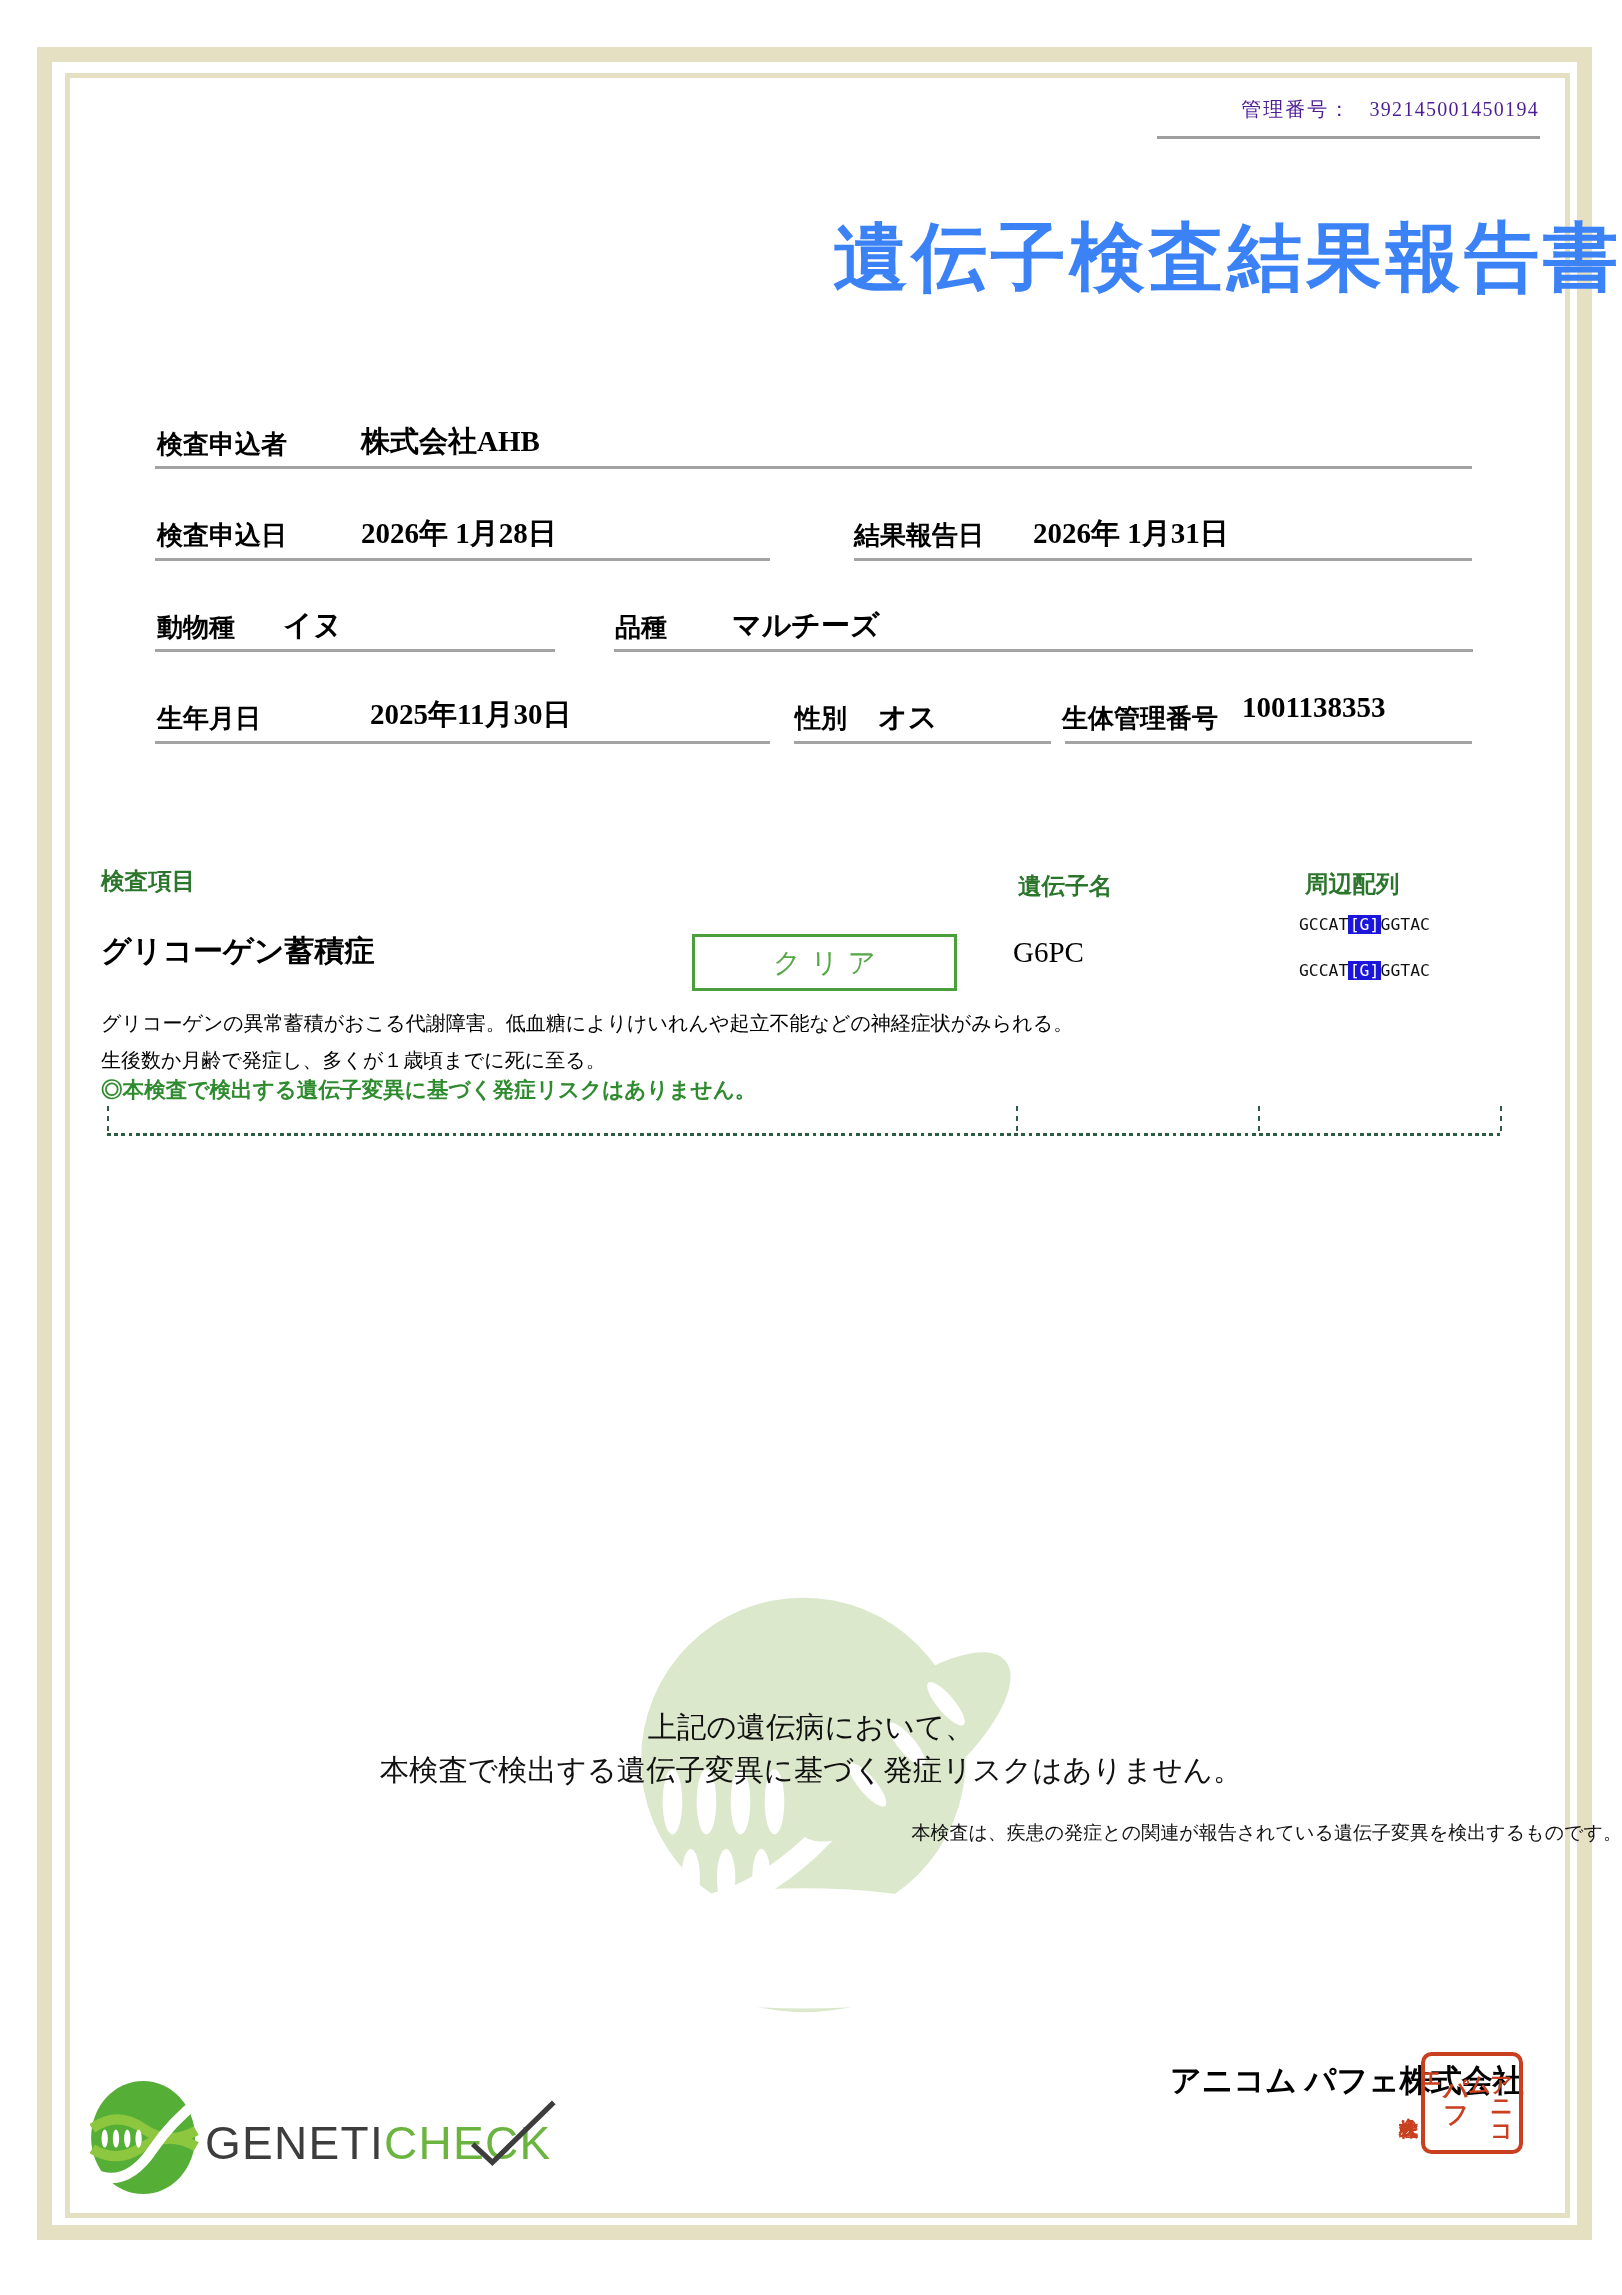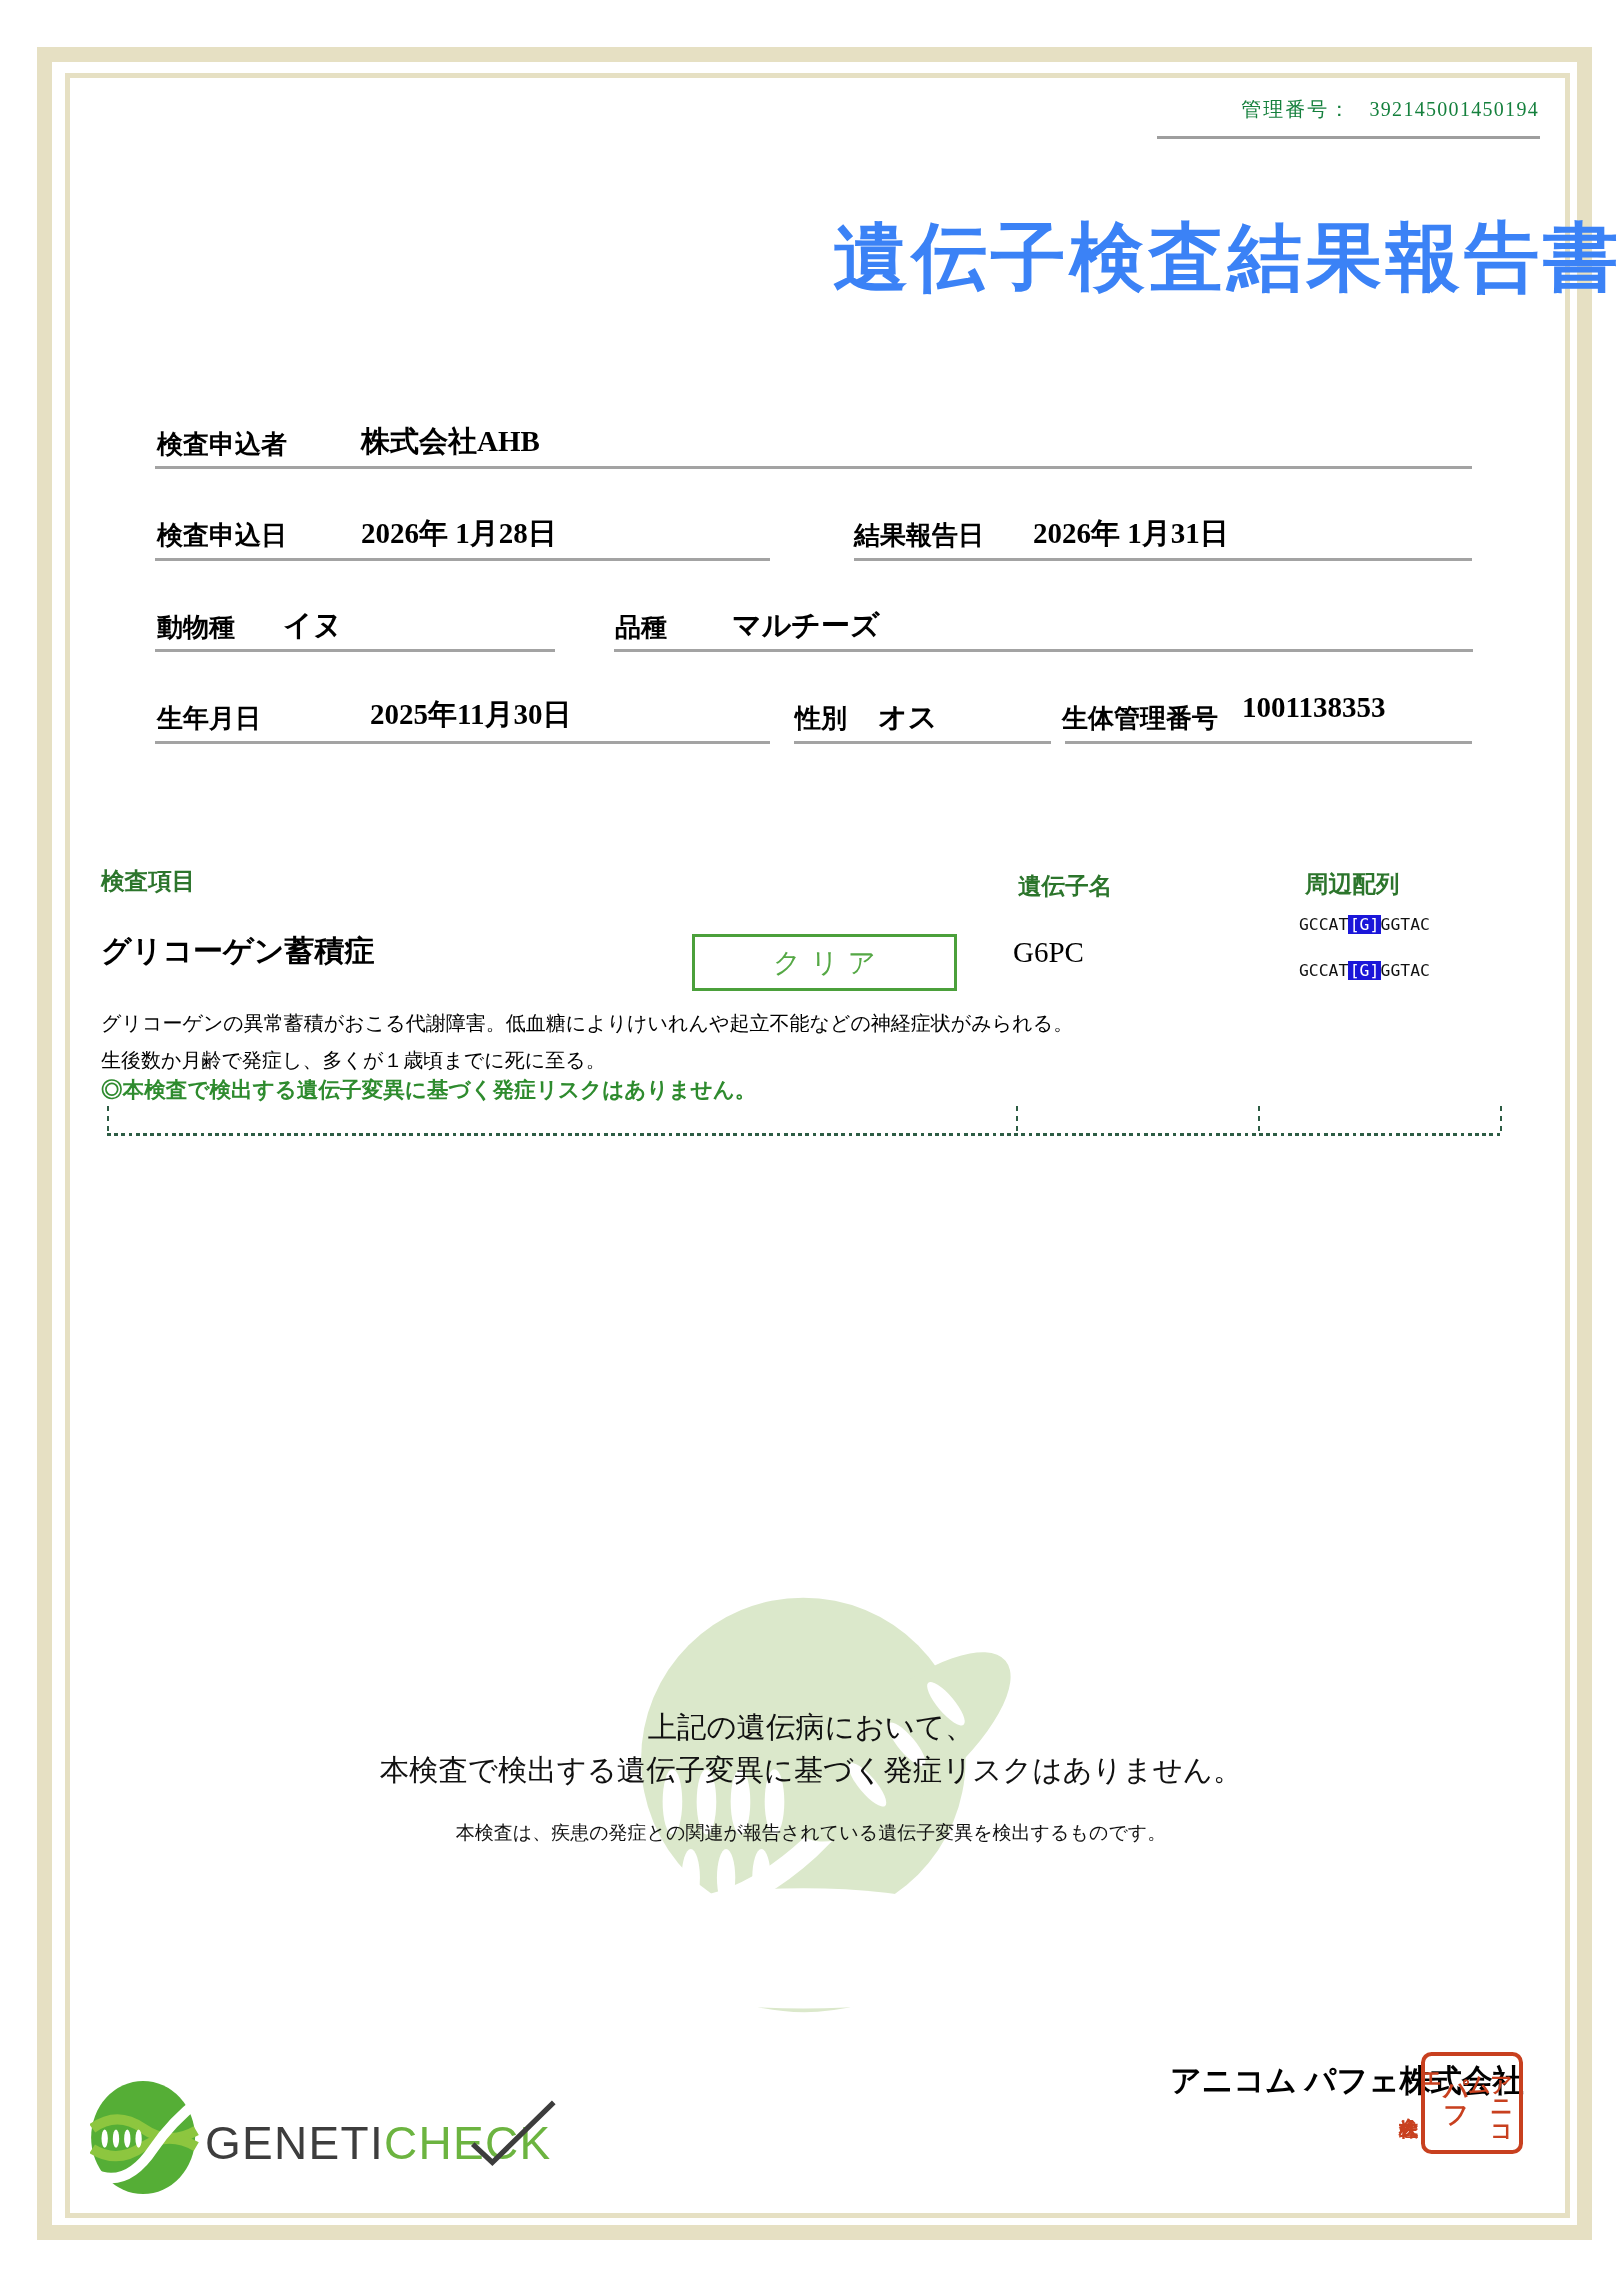--- a/index.html
+++ b/index.html
@@ -6,21 +6,21 @@
   #page{position:relative;width:1622px;height:2295px;background:#ffffff;overflow:hidden;
         font-family:"Liberation Serif", serif;}
 
   
   .frame-outer{position:absolute;left:37px;top:47px;width:1525px;height:2163px;
                border:15px solid #e6e0c3;}
   .frame-inner{position:absolute;left:65px;top:73px;width:1495px;height:2135px;
                border:5.9px solid #e6e0c3;}
 
   
-  .control{position:absolute;top:96px;right:83px;font-size:20px;color:#15803d;
+  .control{position:absolute;top:96px;right:83px;font-size:20px;color:#4c1d95;
            letter-spacing:2px;white-space:nowrap;}
   .control .num{margin-left:18.3px;letter-spacing:1.3px;}
   .control-line{position:absolute;left:1157px;top:136px;width:383px;height:2.6px;background:#9e9e9e;}
 
   
   .title{position:absolute;left:0;right:0;top:208px;text-align:right;
          font-size:75px;font-weight:bold;letter-spacing:3.9px;color:#3b82f6;}
 
   
   .lbl{position:absolute;font-size:26px;font-weight:bold;color:#000;white-space:nowrap;}
@@ -45,21 +45,21 @@
          background:repeating-linear-gradient(90deg,#2d5c44 0 3.9px,transparent 3.9px 7.2px);}
   .dot-v{position:absolute;top:1106px;width:2px;height:27.5px;
          background:repeating-linear-gradient(180deg,#2d5c44 0 5.2px,transparent 5.2px 9.8px);}
 
   
   .watermark{position:absolute;left:607px;top:1582px;width:424px;height:458px;}
 
   
   .sum-big{position:absolute;left:0;right:0;text-align:center;font-family:"Liberation Sans", sans-serif;
            font-size:29.4px;color:#111;}
-  .sum-small{position:absolute;left:0;right:0;text-align:center;font-family:Liberation Sans, sans-serif;
+  .sum-small{position:absolute;left:0;right:0;text-align:right;font-family:Liberation Sans, sans-serif;
              font-size:19px;color:#111;}
 
   
   .logo-mark{position:absolute;left:90px;top:2078px;width:113px;height:119px;}
   .logo-text{position:absolute;left:205px;top:2116px;font-family:"Liberation Sans", sans-serif;
              font-size:46px;letter-spacing:1.3px;white-space:nowrap;}
   .logo-text .t1{color:#3d3d3d;}
   .logo-text .t2{color:#6cb440;}
   .logo-check{position:absolute;left:461px;top:2097px;width:98px;height:82px;}
   .company{position:absolute;left:1170px;top:2060px;font-size:31px;font-weight:bold;color:#000;

